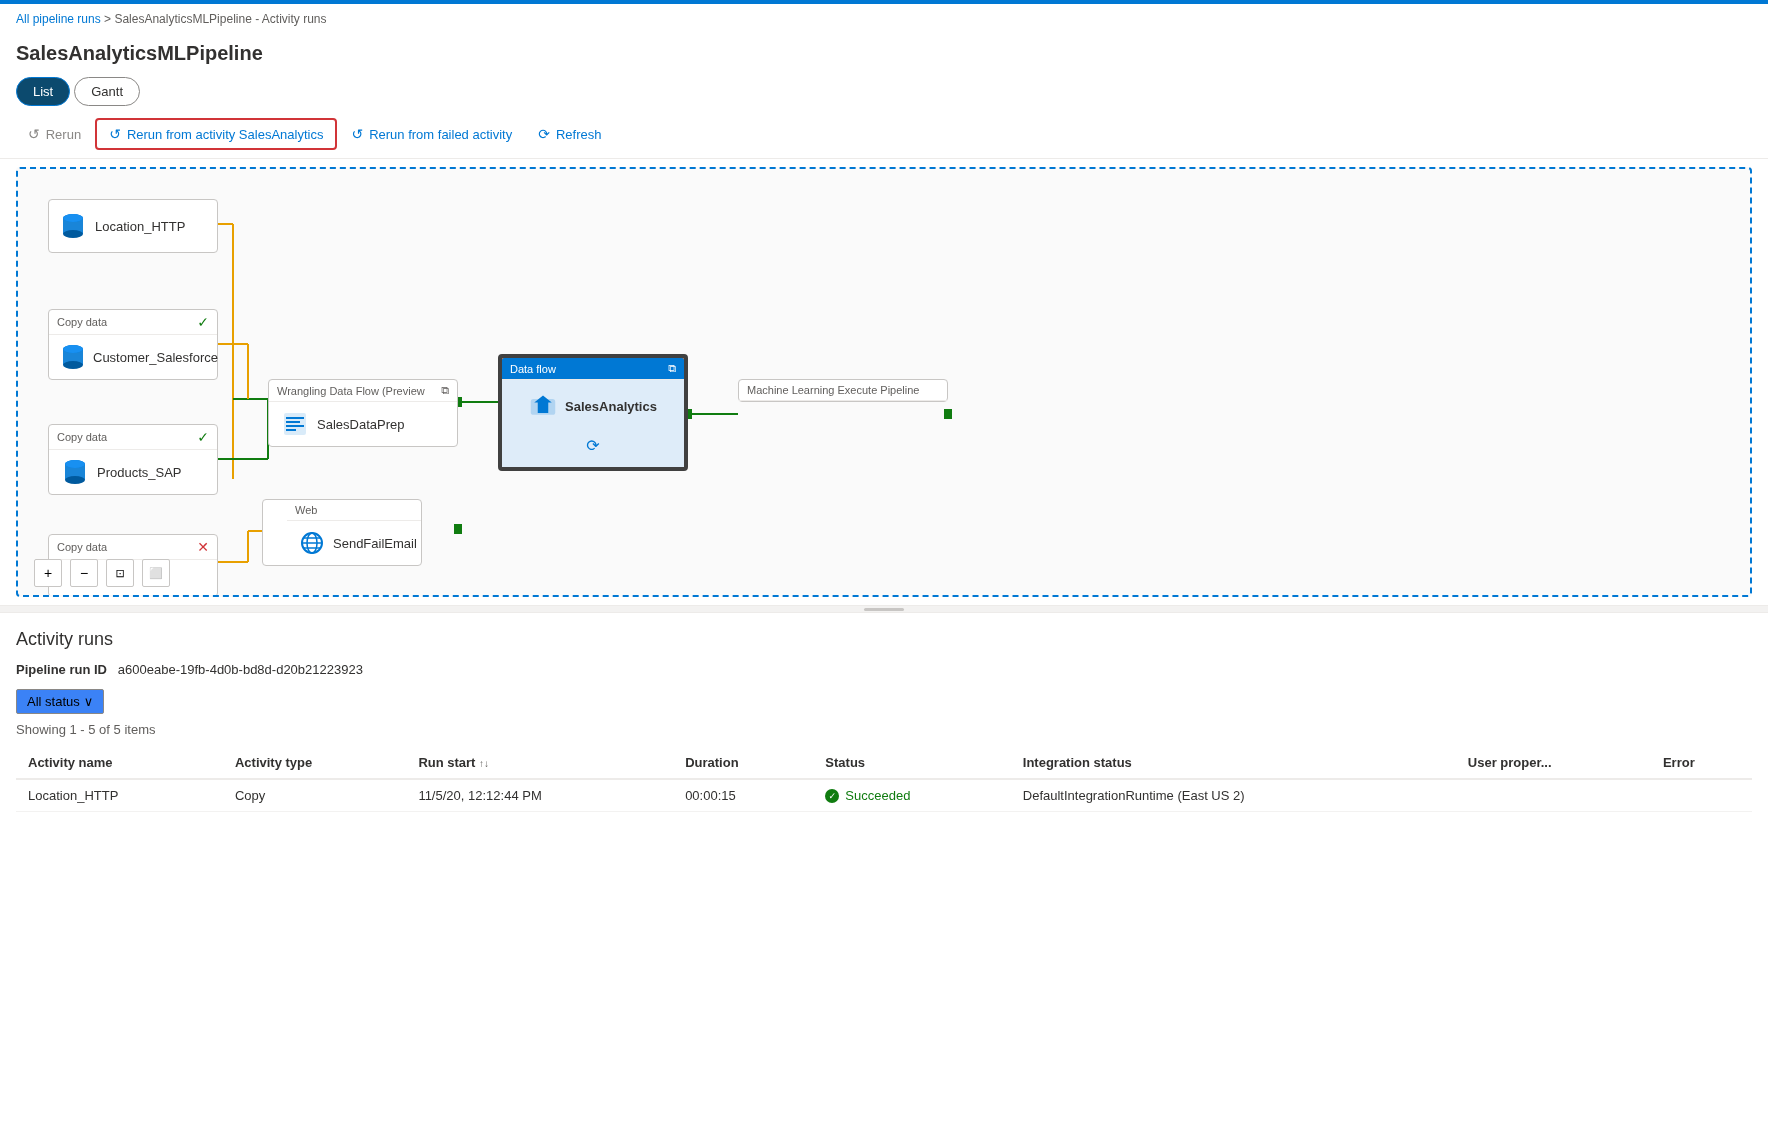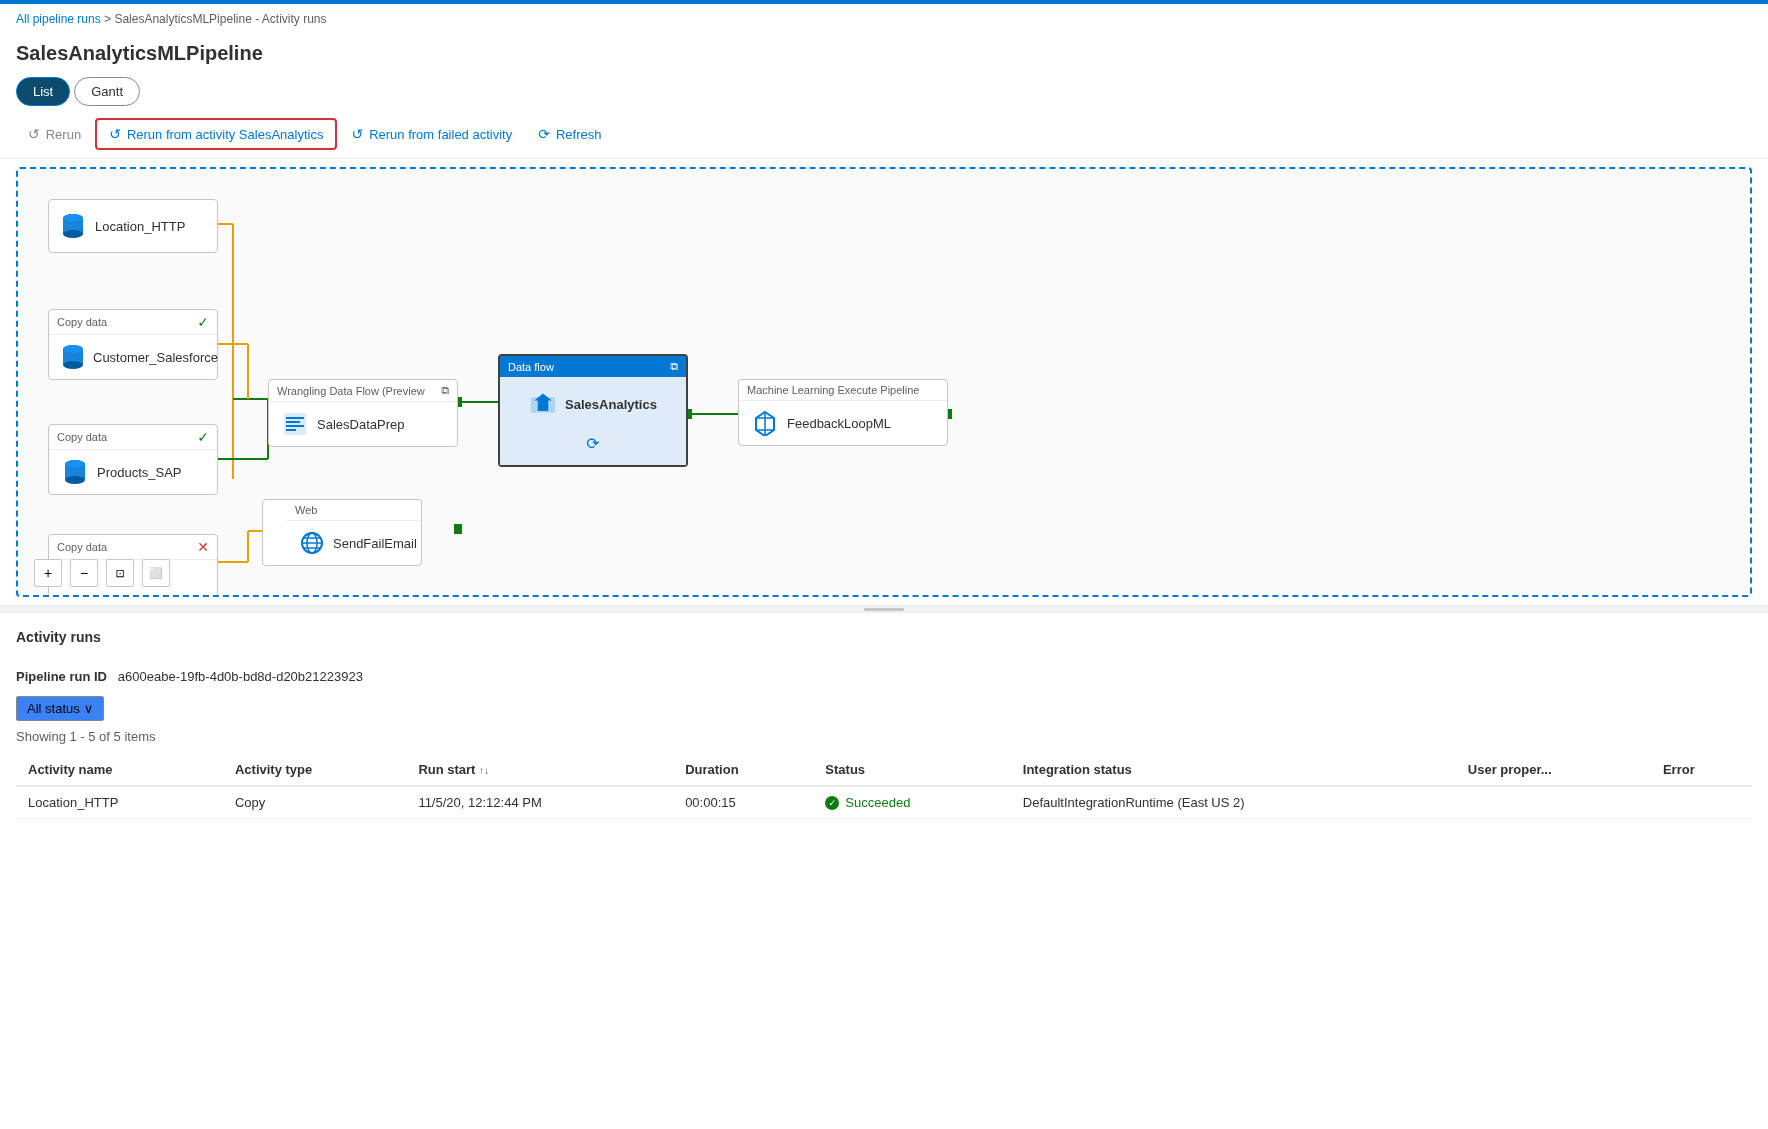--- a/index.html
+++ b/index.html
@@ -25,34 +25,34 @@
     .pipeline-canvas-wrapper { margin: 8px 16px; border: 2px dashed #0078d4; border-radius: 4px; background: #fafafa; overflow: hidden; position: relative; height: 430px; }
 
     .canvas-area { position: relative; width: 100%; height: 100%; overflow: hidden; padding: 16px; }
 
     
     .node { position: absolute; background: #fff; border: 1px solid #c8c6c4; border-radius: 4px; min-width: 160px; }
     .node-header { padding: 4px 8px; font-size: 11px; color: #605e5c; border-bottom: 1px solid #edebe9; display: flex; align-items: center; justify-content: space-between; }
     .node-body { padding: 8px 12px; display: flex; align-items: center; gap: 8px; font-size: 13px; font-weight: 500; }
     .node-icon { width: 28px; height: 28px; display: flex; align-items: center; justify-content: center; }
 
-    .node-selected { background: #f97316; border: 2px solid #404040; text-align: center; }
+    .node-selected { background: #f97316; border: 4px solid #404040; text-align: center; }
     .node-selected .node-header { background: #0078d4; color: #fff; }
 
     
     .status-check { color: #107c10; font-size: 14px; }
     .status-error { color: #d13438; font-size: 14px; }
 
     
     .canvas-footer { position: absolute; bottom: 8px; left: 16px; display: flex; gap: 8px; align-items: center; }
     .canvas-footer-btn { width: 28px; height: 28px; border: 1px solid #c8c6c4; background: #fff; cursor: pointer; display: flex; align-items: center; justify-content: center; border-radius: 2px; font-size: 14px; }
 
     
     .activity-section { padding: 16px; }
-    .section-title { font-size: 14px; font-weight: 700; margin-bottom: 24px; }
+    .section-title { font-size: 18px; font-weight: 400; margin-bottom: 12px; }
     .run-id { font-size: 13px; color: #323130; margin-bottom: 12px; font-weight: 600; }
     .filter-row { margin-bottom: 8px; }
     .filter-btn { border: 1px solid #8a8886; background: #3b82f6; padding: 4px 10px; border-radius: 2px; cursor: pointer; font-size: 13px; display: inline-flex; align-items: center; gap: 4px; }
     .showing-text { font-size: 13px; color: #605e5c; margin-bottom: 10px; }
     
     .data-table { width: 100%; border-collapse: collapse; }
     .data-table th { text-align: left; padding: 8px 12px; font-size: 13px; font-weight: 600; border-bottom: 2px solid #edebe9; color: #323130; }
     .data-table td { padding: 8px 12px; font-size: 13px; border-bottom: 1px solid #f3f2f1; }
     .data-table th .sort-icon { font-size: 10px; color: #605e5c; }
     
@@ -251,31 +251,20 @@
         </div>
         <div style="margin-top:8px;">
           <span style="color:#0078d4;font-size:16px;">⟳</span>
         </div>
       </div>
     </div>
 
     <div class="node node-feedbackloop">
       <div class="node-header">
         <span>Machine Learning Execute Pipeline</span>
-      </div>
-      <div class="node-body">
-        <div class="node-icon">
-          <svg width="26" height="26" viewBox="0 0 26 26">
-            <polygon points="13,2 22,8 22,20 13,26 4,20 4,8" fill="none" stroke="#0078d4" stroke-width="2"></polygon>
-            <line x1="13" y1="2" x2="13" y2="26" stroke="#0078d4" stroke-width="1.5"></line>
-            <line x1="4" y1="8" x2="22" y2="8" stroke="#0078d4" stroke-width="1.5"></line>
-            <line x1="4" y1="20" x2="22" y2="20" stroke="#0078d4" stroke-width="1.5"></line>
-          </svg>
-        </div>
-        <span>FeedbackLoopML</span>
       </div>
     </div>
 
     <div class="canvas-footer">
       <button class="canvas-footer-btn">+</button>
       <button class="canvas-footer-btn">−</button>
       <button class="canvas-footer-btn" style="font-size:11px;">⊡</button>
       <button class="canvas-footer-btn" style="font-size:11px;">⬜</button>
     </div>
   </div>

